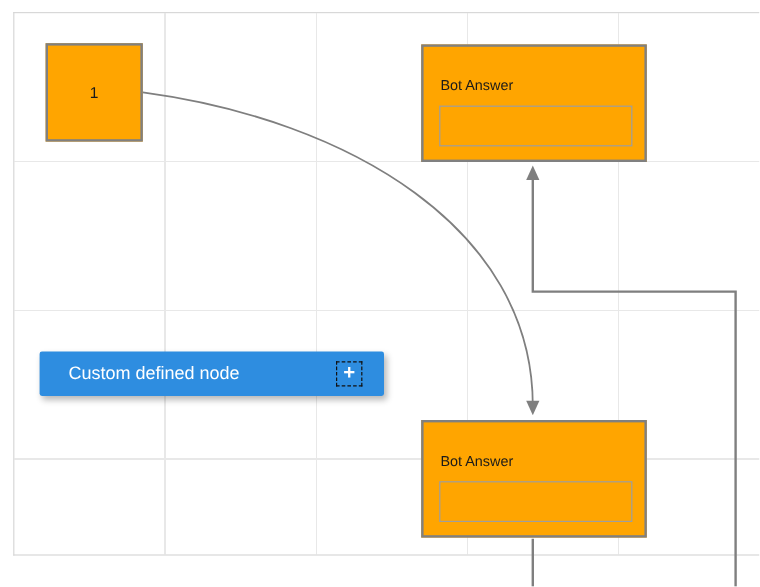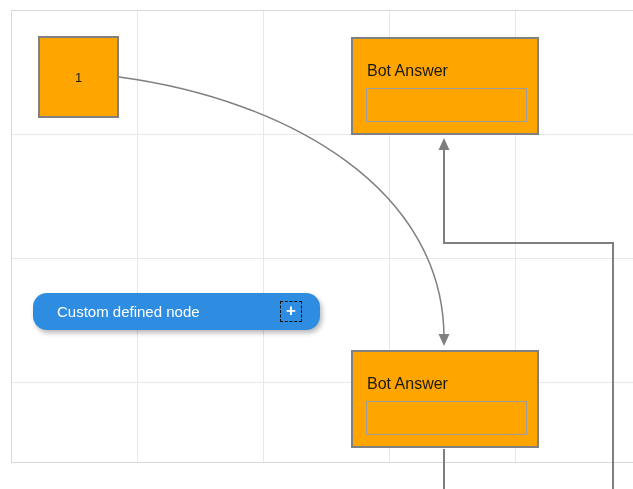--- a/index.html
+++ b/index.html
@@ -41,29 +41,29 @@
     font-size:13px;color:var(--text-dark);
   }
   .bot-node{
     width:188px;height:98px;
     background:var(--node-orange);border:2px solid var(--node-border);
   }
   .bot-node-top{left:351px;top:37px;}
   .bot-node-bottom{left:351px;top:350px;}
   .bot-title{
     position:absolute;left:14px;top:24px;
-    font-size:16px;line-height:16px;color:var(--text-dark);
+    font-size:12px;line-height:16px;color:var(--text-dark);
   }
   .bot-input{
     position:absolute;left:13px;top:49px;width:161px;height:34px;
     border:1px solid var(--inner-rect-border);background:transparent;
   }
   .custom-node{
     left:33px;top:293px;width:287px;height:37px;
-    background:var(--node-blue);border-radius:14px;
+    background:var(--node-blue);border-radius:2px;
     box-shadow:2px 3px 5px rgba(0,0,0,0.28);
     display:flex;align-items:center;
   }
   .custom-label{
     padding-left:24px;font-size:15px;color:var(--text-light);
     flex:1 1 auto;
   }
   .add-port{
     position:absolute;left:247px;top:8px;width:22px;height:21px;
     border:1px dashed #111;

